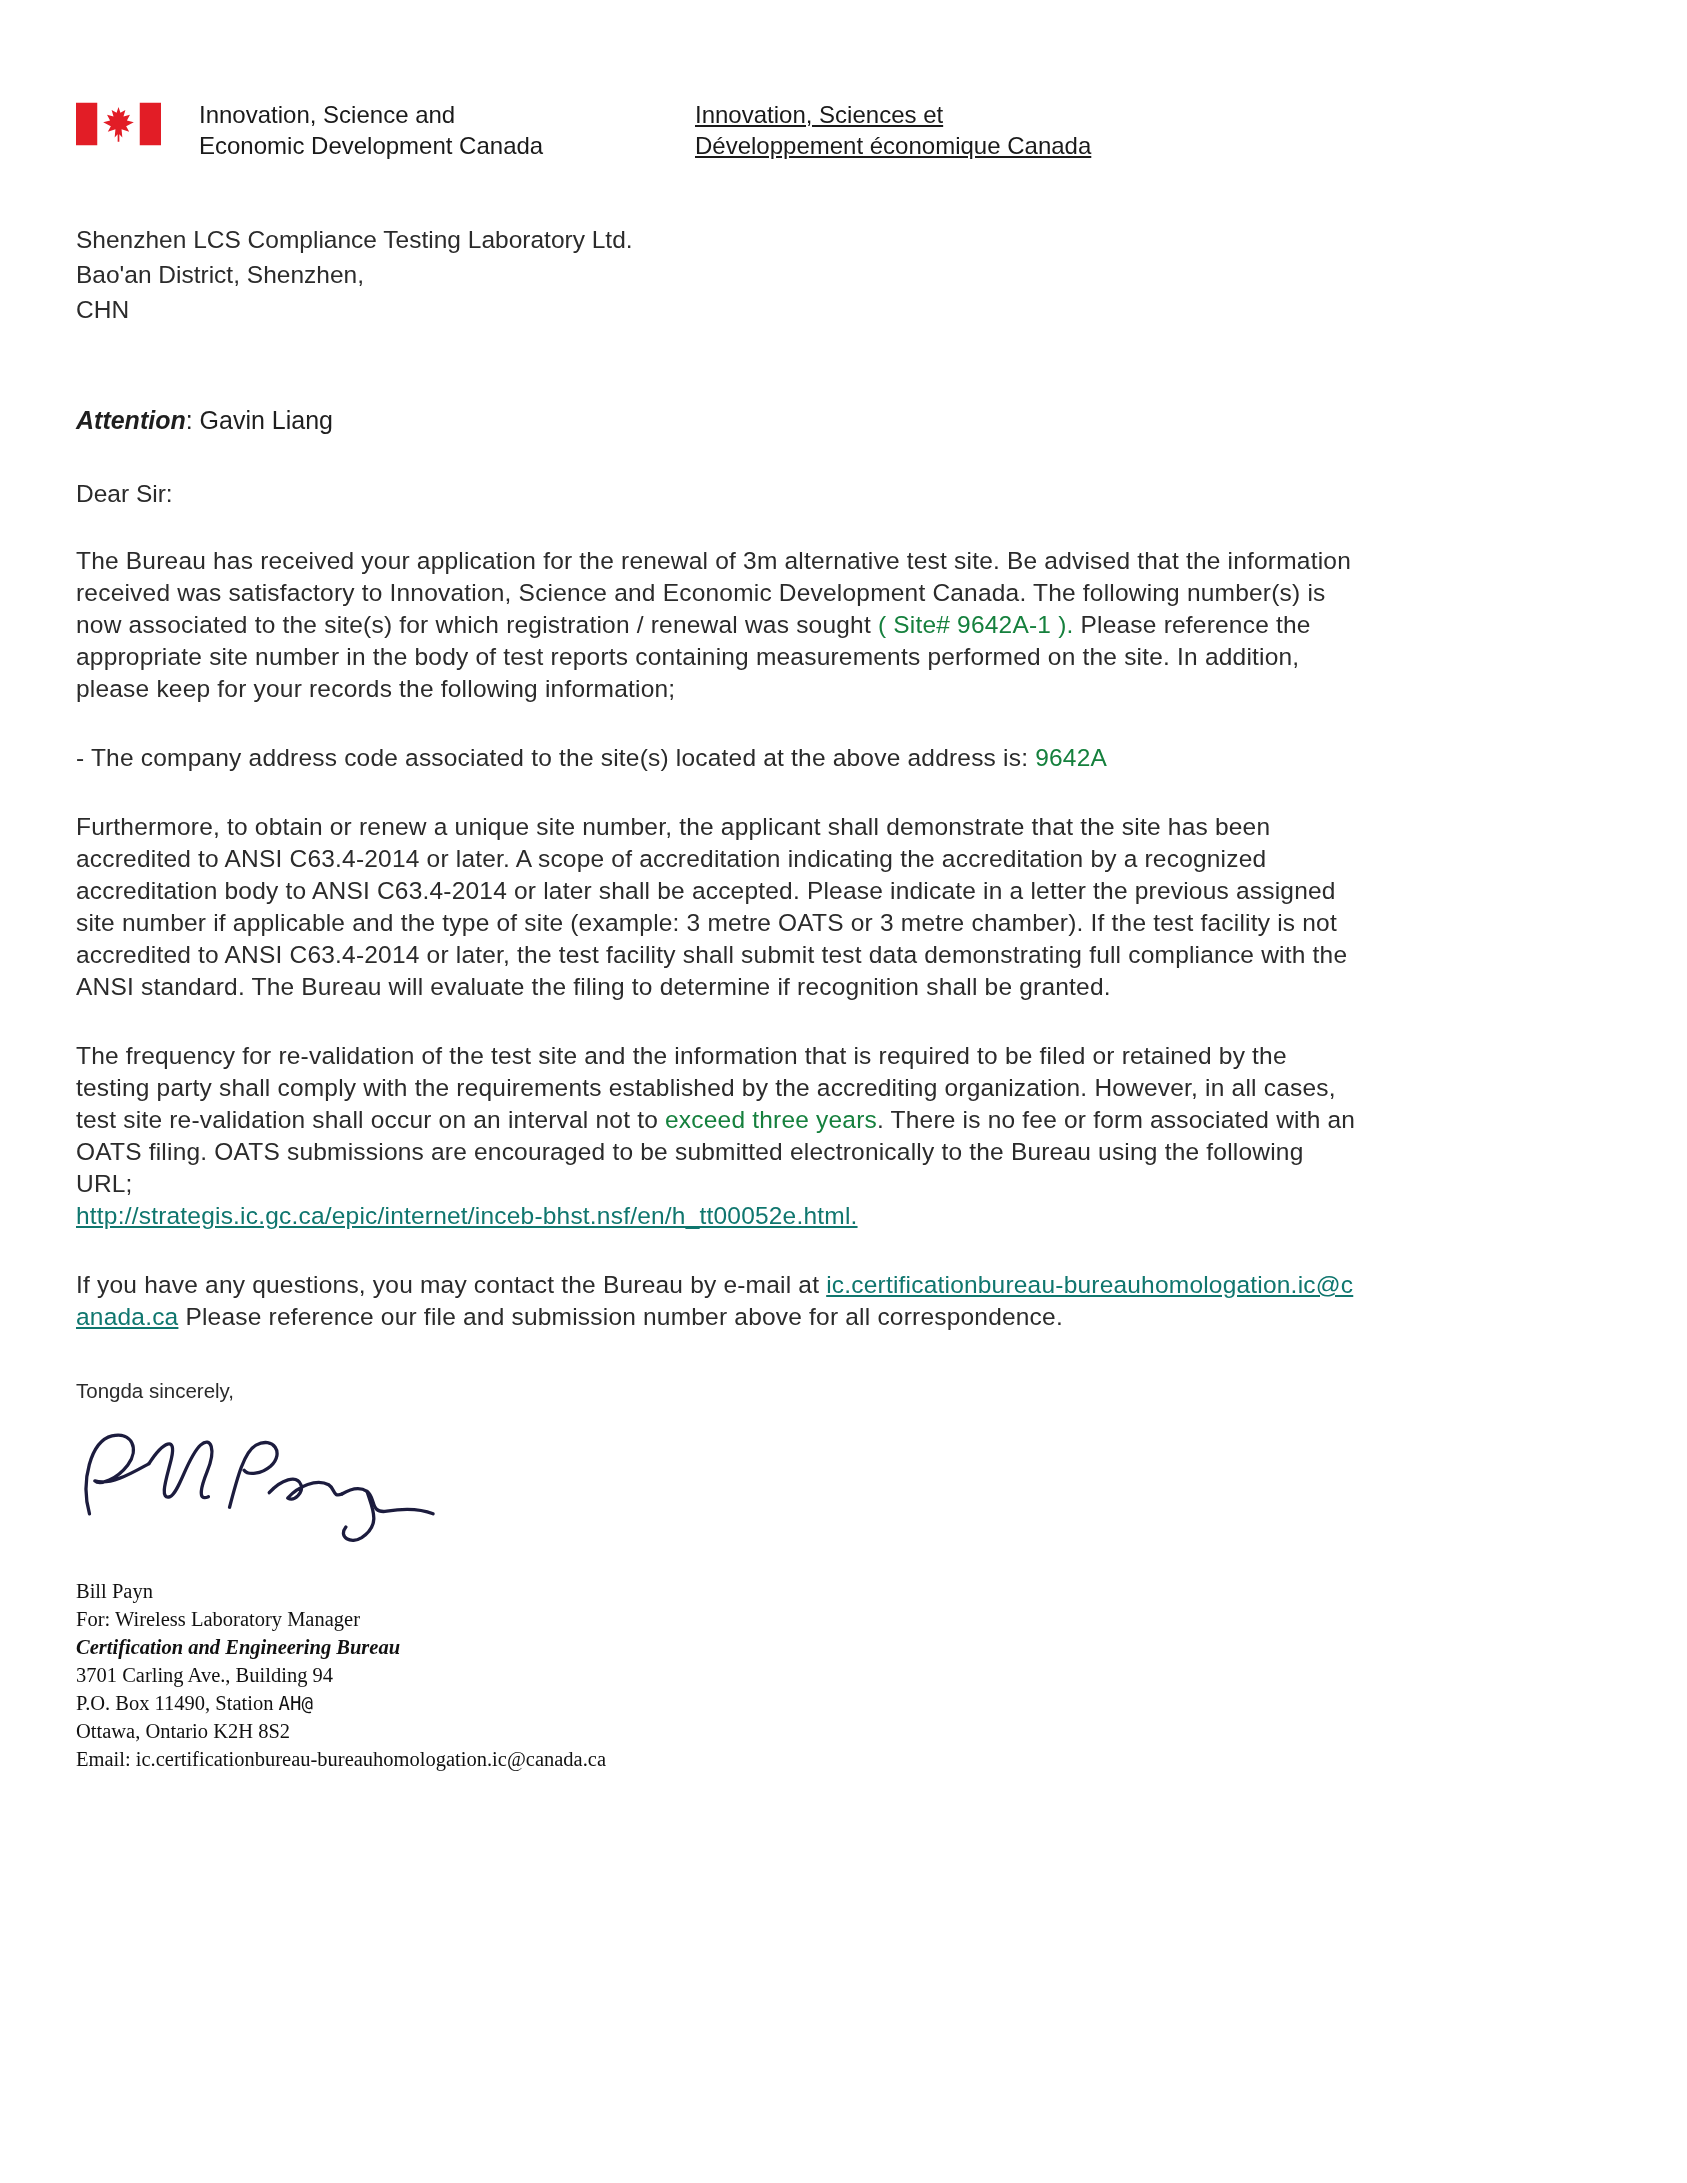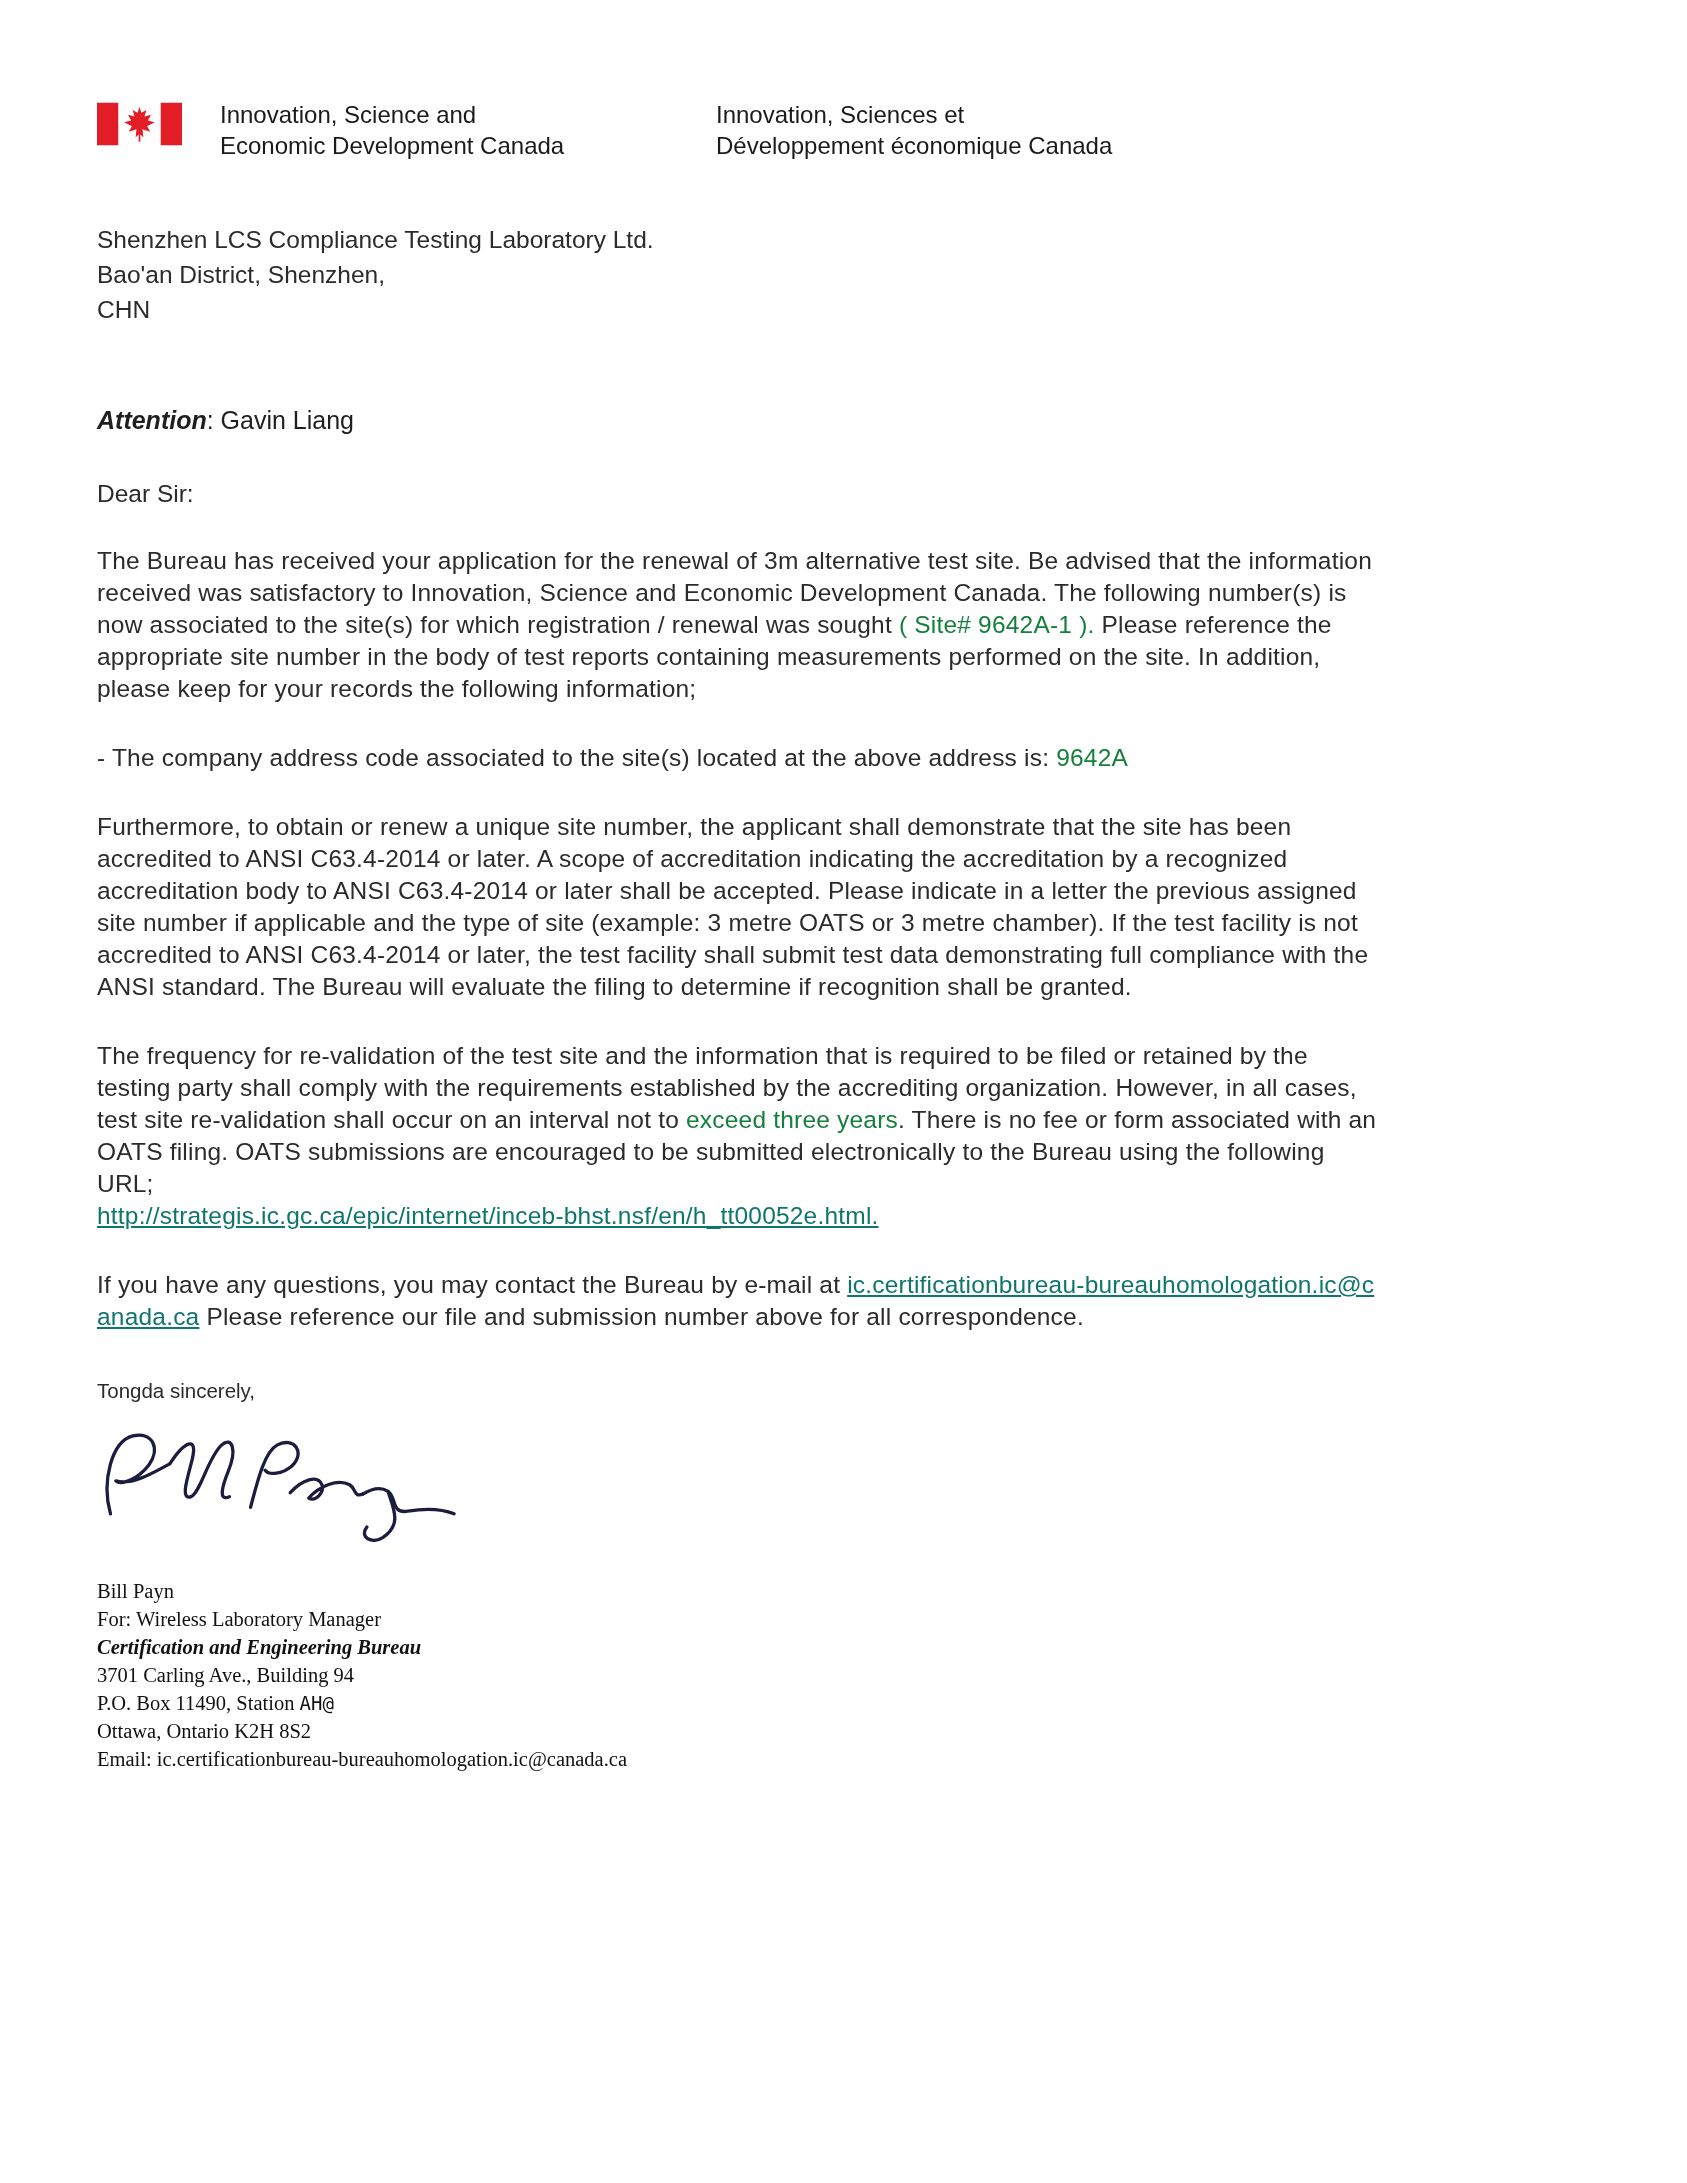--- a/index.html
+++ b/index.html
@@ -3,30 +3,30 @@
 <meta charset="utf-8">
 <style>
   * { margin:0; padding:0; box-sizing:border-box; }
   html,body { background:#ffffff; }
   .page {
     width:1687px;
     min-height:2183px;
     background:#ffffff;
     color:#222222;
     font-family:"Liberation Sans", sans-serif;
-    padding:99px 212px 132px 97px;
+    padding:99px 212px 132px 76px;
     position:relative;
   }
   
   .letterhead { display:flex; align-items:flex-start; }
   .flag-wrap { width:85px; height:44px; margin-top:2.6px; }
   .flag-wrap svg { width:100%; height:100%; }
   .dept { font-size:24px; line-height:31px; color:#1a1a1a; }
   .dept-en { margin-left:38px; width:370px; }
-  .dept-fr { margin-left:126px; }
+  .dept-fr { margin-left:126px;text-decoration:underline; }
   
   .meta-row { display:flex; justify-content:space-between; margin-top:99px; }
   .date { font-size:25px; color:#2b2b2b; }
   .file-block { text-align:right; padding-right:139px; font-size:25px; line-height:34px; color:#2b2b2b; }
   
   .recipient { margin-top:61px; font-size:24.5px; line-height:35px; color:#2b2b2b; }
   
   .attention { margin-top:79px; font-size:25px; color:#1f1f1f; }
   .attention .label { font-weight:bold; font-style:italic; }
   .salutation { margin-top:45px; font-size:24.5px; color:#2b2b2b; }

